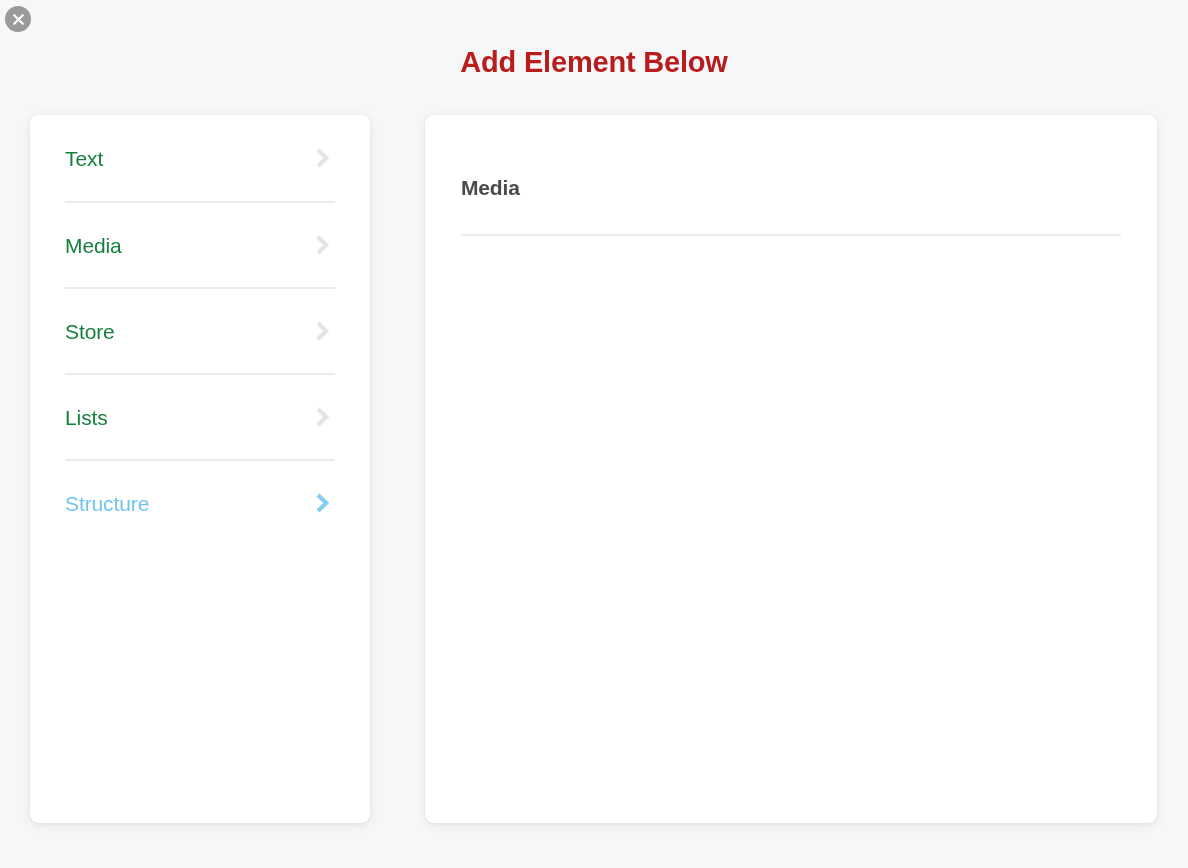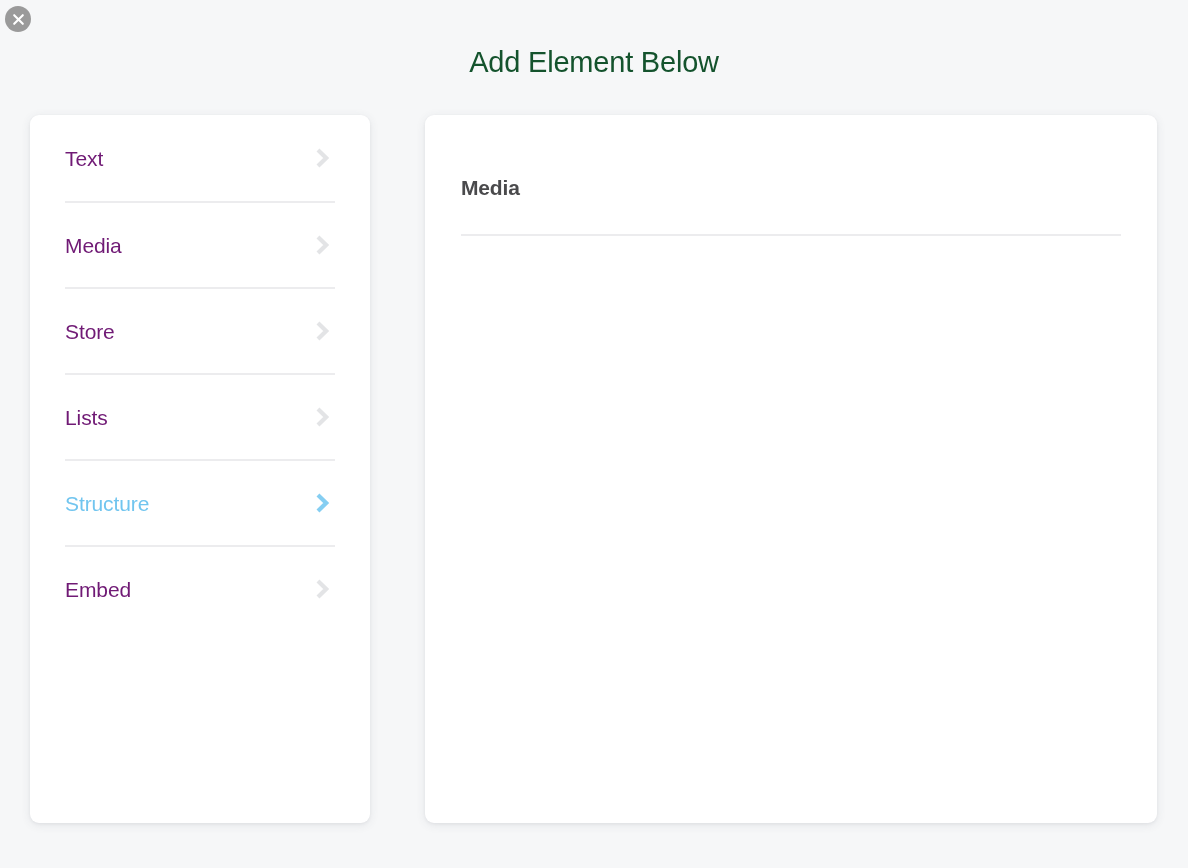--- a/index.html
+++ b/index.html
@@ -35,22 +35,22 @@
   .close-btn svg { display: block; }
 
   
   .page-title {
     position: absolute;
     left: 0;
     right: 0;
     top: 43px;
     text-align: center;
     font-size: 29px;
-    font-weight: normal;
-    color: #14532d;
+    font-weight: bold;
+    color: #b91c1c;
     letter-spacing: -0.2px;
     margin: 0;
     line-height: 38px;
   }
 
   
   .card {
     position: absolute;
     background: #ffffff;
     border-radius: 9px;
@@ -87,21 +87,21 @@
     align-items: center;
     justify-content: space-between;
     cursor: pointer;
     box-sizing: border-box;
   }
   .cat-item + .cat-item {
     border-top: 2px solid #ececee;
   }
   .cat-label {
     font-size: 21px;
-    color: #701a75;
+    color: #15803d;
     letter-spacing: -0.1px;
     line-height: 1;
   }
   .cat-item.active .cat-label { color: #71c5ef; }
   .chev {
     display: block;
     width: 20px;
     height: 22px;
     flex: 0 0 auto;
     margin-right: 2px;
@@ -197,28 +197,20 @@
 
     <li class="cat-item active">
       <span class="cat-label">Structure</span>
       <span class="chev">
         <svg viewBox="0 0 20 22" width="20" height="22" aria-hidden="true">
             <path d="M6.5 4.5 L13.2 11 L6.5 17.5"></path>
           </svg>
       </span>
     </li>
 
-    <li class="cat-item">
-      <span class="cat-label">Embed</span>
-      <span class="chev">
-        <svg viewBox="0 0 20 22" width="20" height="22" aria-hidden="true">
-            <path d="M6.5 4.5 L13.2 11 L6.5 17.5"></path>
-          </svg>
-      </span>
-    </li>
 
   </ul>
 </div>
 
 <div class="card card-right">
   <ul class="elem-list">
     <li class="elem-item">
       <span class="elem-label">Media</span>
     </li>
   </ul>

